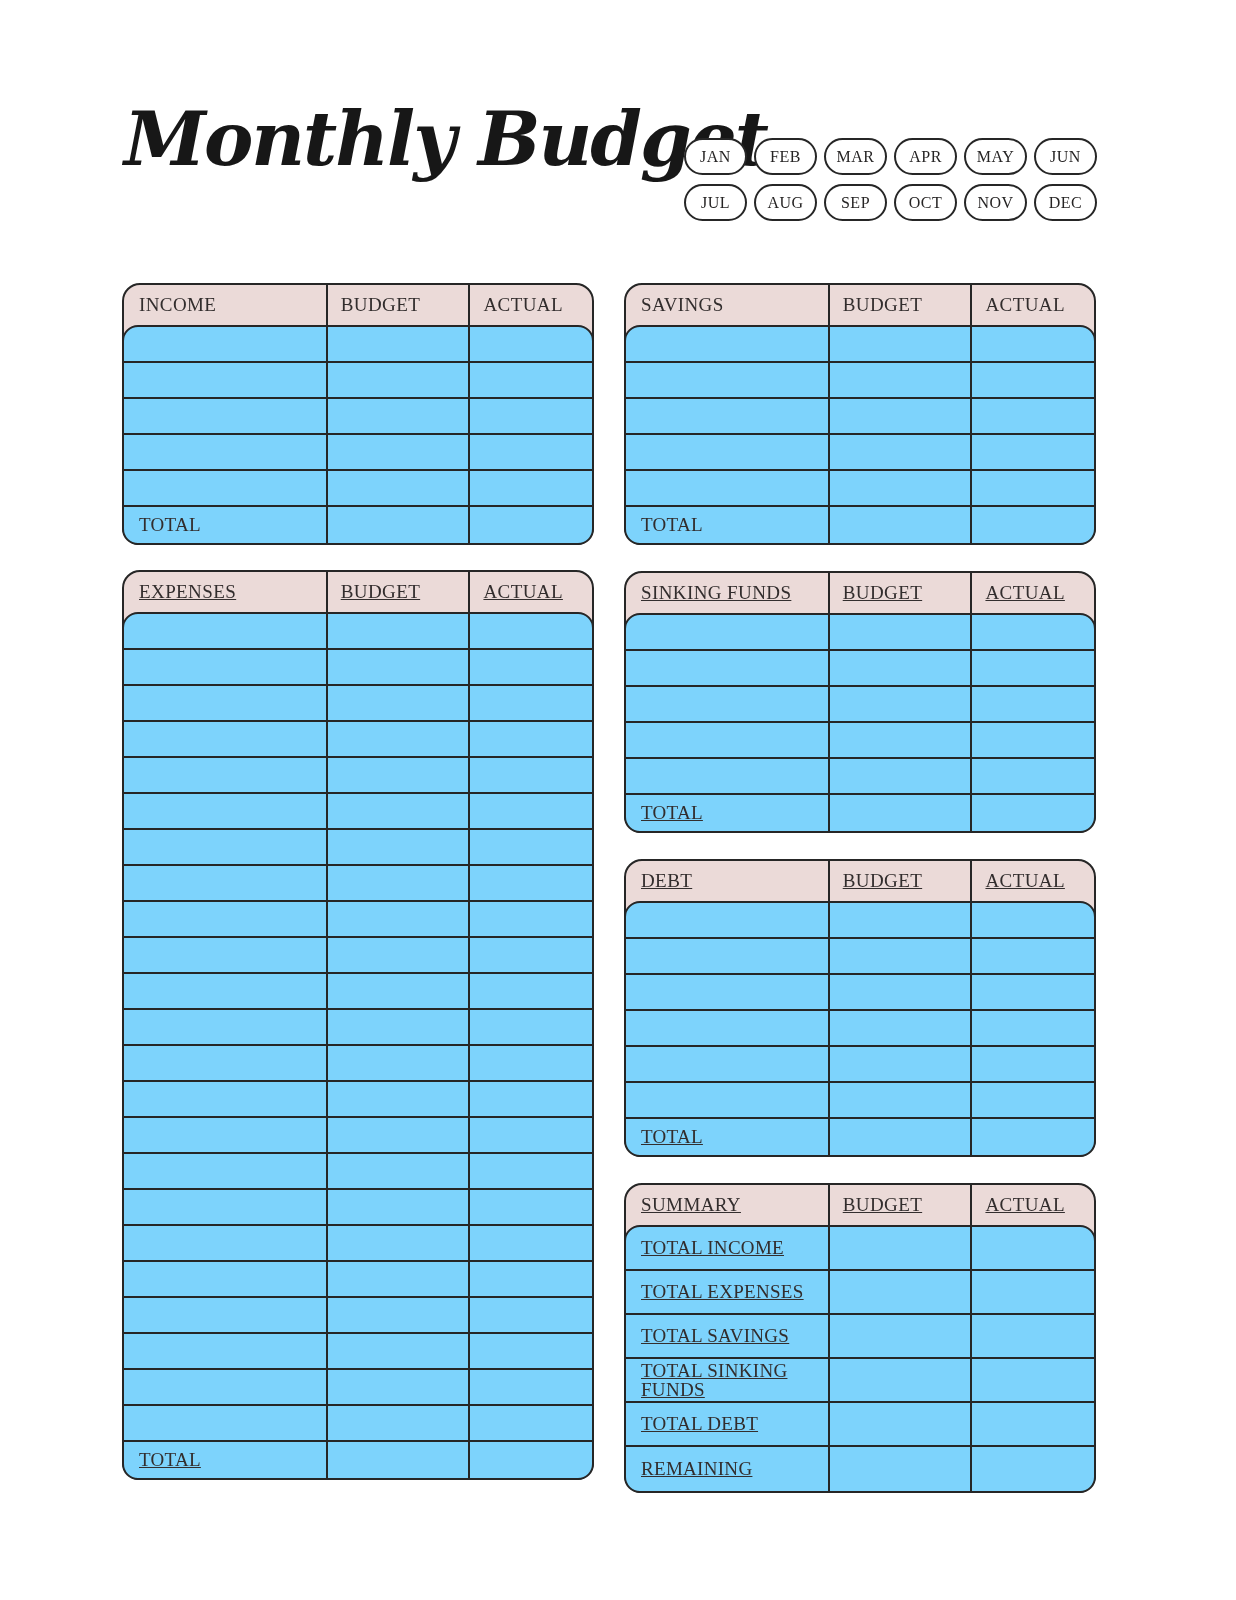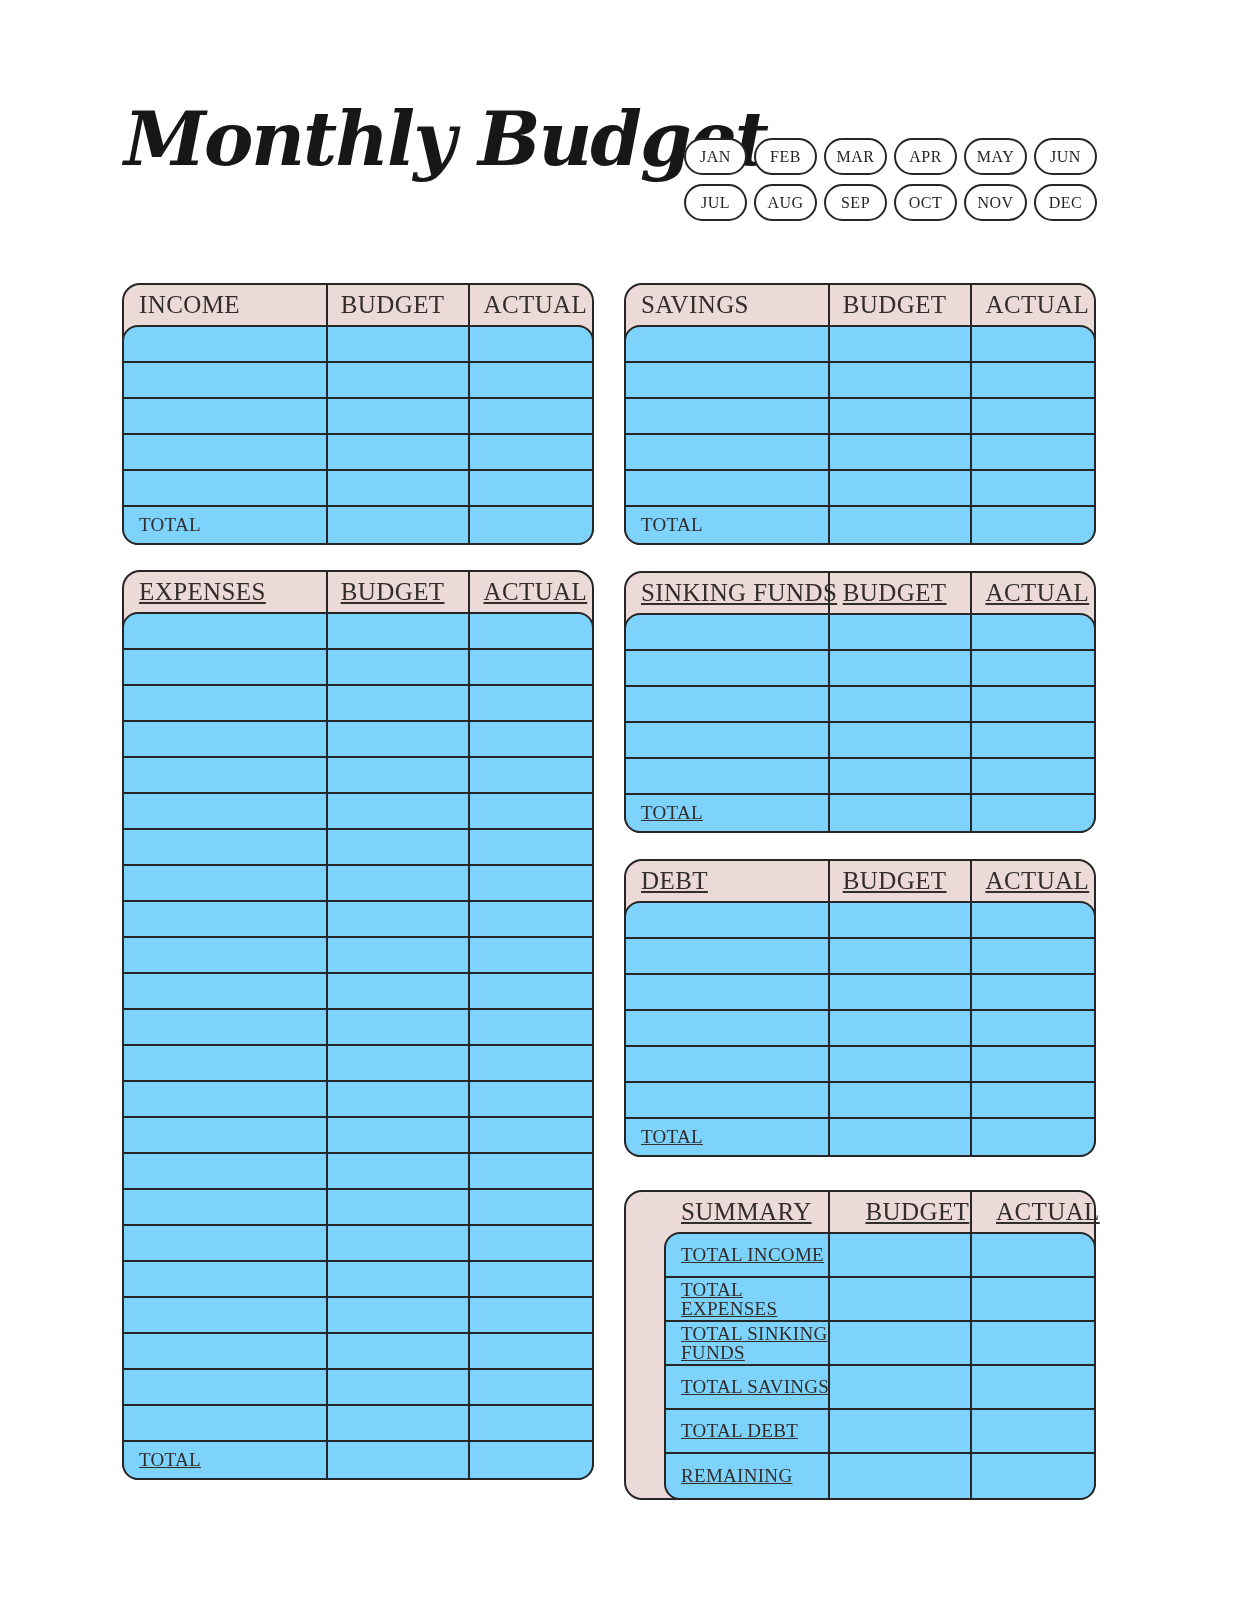--- a/index.html
+++ b/index.html
@@ -51,32 +51,32 @@
     color: #262424;
     background: #fff;
     cursor: pointer;
   }
 
   
   .cols { display: flex; gap: 30px; padding-left: 122px; align-items: flex-start; }
   .col { width: 472px; display: flex; flex-direction: column; }
   .col section + section { margin-top: 25px; text-decoration: underline; }
   .col.right section + section { margin-top: 26px; }
-  .col.right section[data-table="summary"] { margin-top: 33px; padding-left: 40px; }
+  .col.right section[data-table="summary"] { margin-top: 26px; }
 
   
   .btable {
     position: relative;
     background: var(--header-bg, #ebdad8);
     border: 2px solid var(--line, #262626);
     border-radius: 18px;
   }
   .thead { height: 40px; display: flex; align-items: center; }
   .th {
-    font-size: 25px;
+    font-size: 19px;
     letter-spacing: 0.4px;
     padding-left: 15px;
     color: #322d2d;
     white-space: nowrap;
   }
   .c1 { width: 43.1%; }
   .c2 { width: 30.5%; }
   .c3 { width: 26.4%; }
   .tbody {
     background: #7dd3fc;
@@ -452,26 +452,26 @@
             <div class="td c1 label">TOTAL INCOME</div>
             <div class="td c2"></div>
             <div class="td c3"></div>
           </div>
           <div class="tr">
             <div class="td c1 label">TOTAL EXPENSES</div>
             <div class="td c2"></div>
             <div class="td c3"></div>
           </div>
           <div class="tr">
+            <div class="td c1 label">TOTAL SAVINGS</div>
+            <div class="td c2"></div>
+            <div class="td c3"></div>
+          </div>
+          <div class="tr">
             <div class="td c1 label">TOTAL SINKING FUNDS</div>
-            <div class="td c2"></div>
-            <div class="td c3"></div>
-          </div>
-          <div class="tr">
-            <div class="td c1 label">TOTAL SAVINGS</div>
             <div class="td c2"></div>
             <div class="td c3"></div>
           </div>
           <div class="tr">
             <div class="td c1 label">TOTAL DEBT</div>
             <div class="td c2"></div>
             <div class="td c3"></div>
           </div>
           <div class="tr">
             <div class="td c1 label">REMAINING</div>

